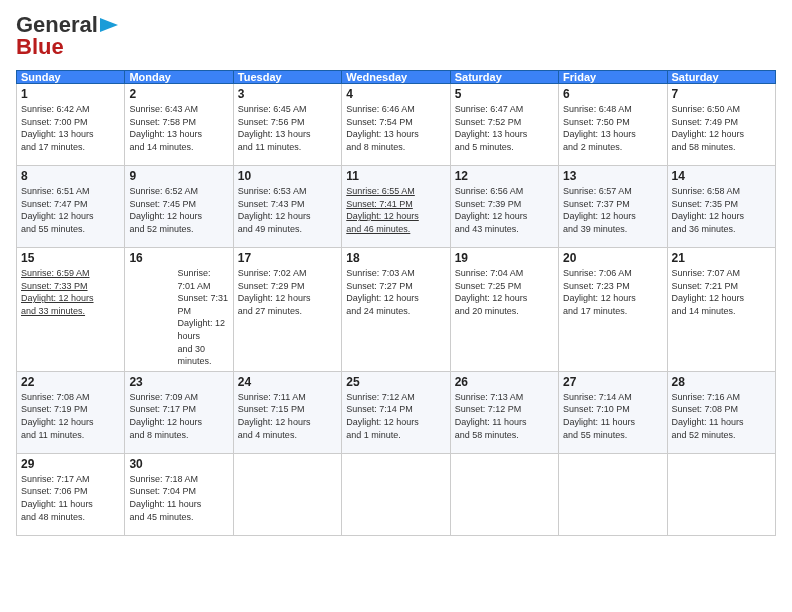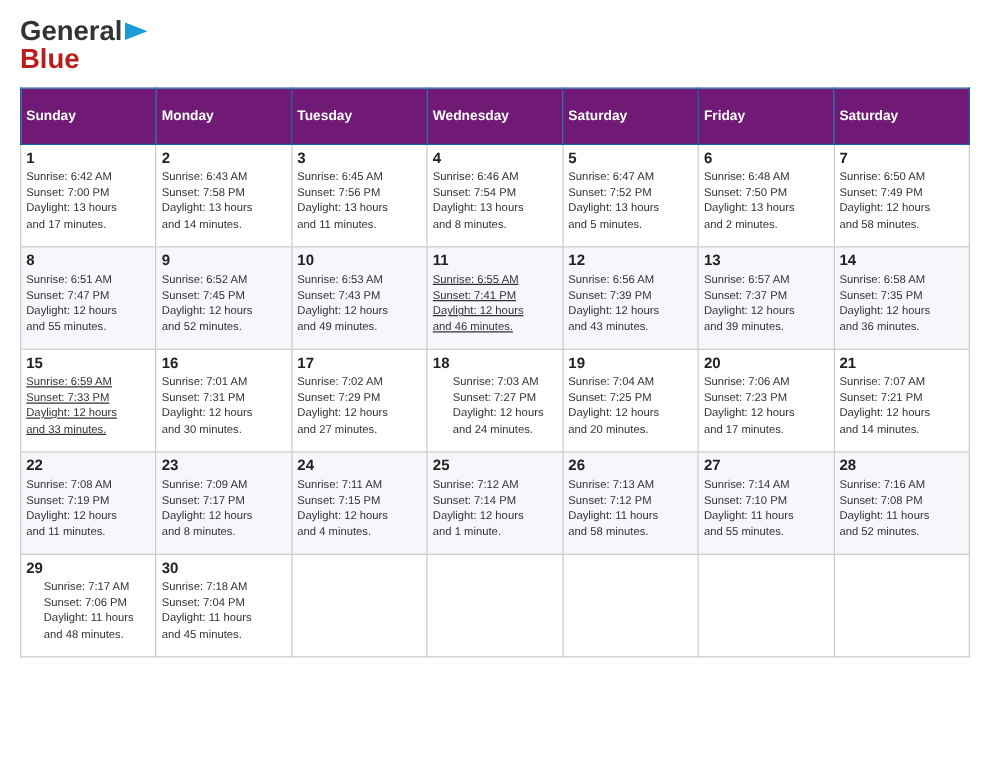--- a/index.html
+++ b/index.html
@@ -38,23 +38,23 @@
     .location {
       font-size: 14px;
       color: #555;
     }
     .calendar-table {
       width: 100%;
       border-collapse: collapse;
       font-size: 10px;
     }
     .calendar-table th {
-      background: #701a75;
+      background: #3b82f6;
       color: #fff;
-      padding: 16px 4px;
+      padding: 0 4px;
       font-size: 11px;
       font-weight: bold;
       text-align: left;
       border: 1px solid #1a5fa8;
     }
     .calendar-table td {
       border: 1px solid #ccc;
       vertical-align: top;
       padding: 3px 4px;
       width: calc(100% / 7);
@@ -223,35 +223,35 @@
         <tr>
           <td>
             <span class="day-num">15</span>
             <div class="day-info" style="white-space: pre-line; text-decoration: underline;">Sunrise: 6:59 AM
 Sunset: 7:33 PM
 Daylight: 12 hours
 and 33 minutes.</div>
           </td>
           <td>
             <span class="day-num">16</span>
-            <div class="day-info" style="white-space: pre-line;">Sunrise: 7:01 AM
+            <div class="day-info" style="white-space: pre-line; margin-left: 48px;">Sunrise: 7:01 AM
 Sunset: 7:31 PM
 Daylight: 12 hours
 and 30 minutes.</div>
           </td>
           <td>
             <span class="day-num">17</span>
             <div class="day-info" style="white-space: pre-line;">Sunrise: 7:02 AM
 Sunset: 7:29 PM
 Daylight: 12 hours
 and 27 minutes.</div>
           </td>
           <td>
             <span class="day-num">18</span>
-            <div class="day-info" style="white-space: pre-line; margin-left: 16px;">Sunrise: 7:03 AM
+            <div class="day-info" style="white-space: pre-line;">Sunrise: 7:03 AM
 Sunset: 7:27 PM
 Daylight: 12 hours
 and 24 minutes.</div>
           </td>
           <td>
             <span class="day-num">19</span>
             <div class="day-info" style="white-space: pre-line;">Sunrise: 7:04 AM
 Sunset: 7:25 PM
 Daylight: 12 hours
 and 20 minutes.</div>
@@ -318,21 +318,21 @@
             <span class="day-num">28</span>
             <div class="day-info" style="white-space: pre-line;">Sunrise: 7:16 AM
 Sunset: 7:08 PM
 Daylight: 11 hours
 and 52 minutes.</div>
           </td>
         </tr>
         <tr>
           <td>
             <span class="day-num">29</span>
-            <div class="day-info" style="white-space: pre-line; margin-left: 14px;">Sunrise: 7:17 AM
+            <div class="day-info" style="white-space: pre-line;">Sunrise: 7:17 AM
 Sunset: 7:06 PM
 Daylight: 11 hours
 and 48 minutes.</div>
           </td>
           <td>
             <span class="day-num">30</span>
             <div class="day-info" style="white-space: pre-line;">Sunrise: 7:18 AM
 Sunset: 7:04 PM
 Daylight: 11 hours
 and 45 minutes.</div>

